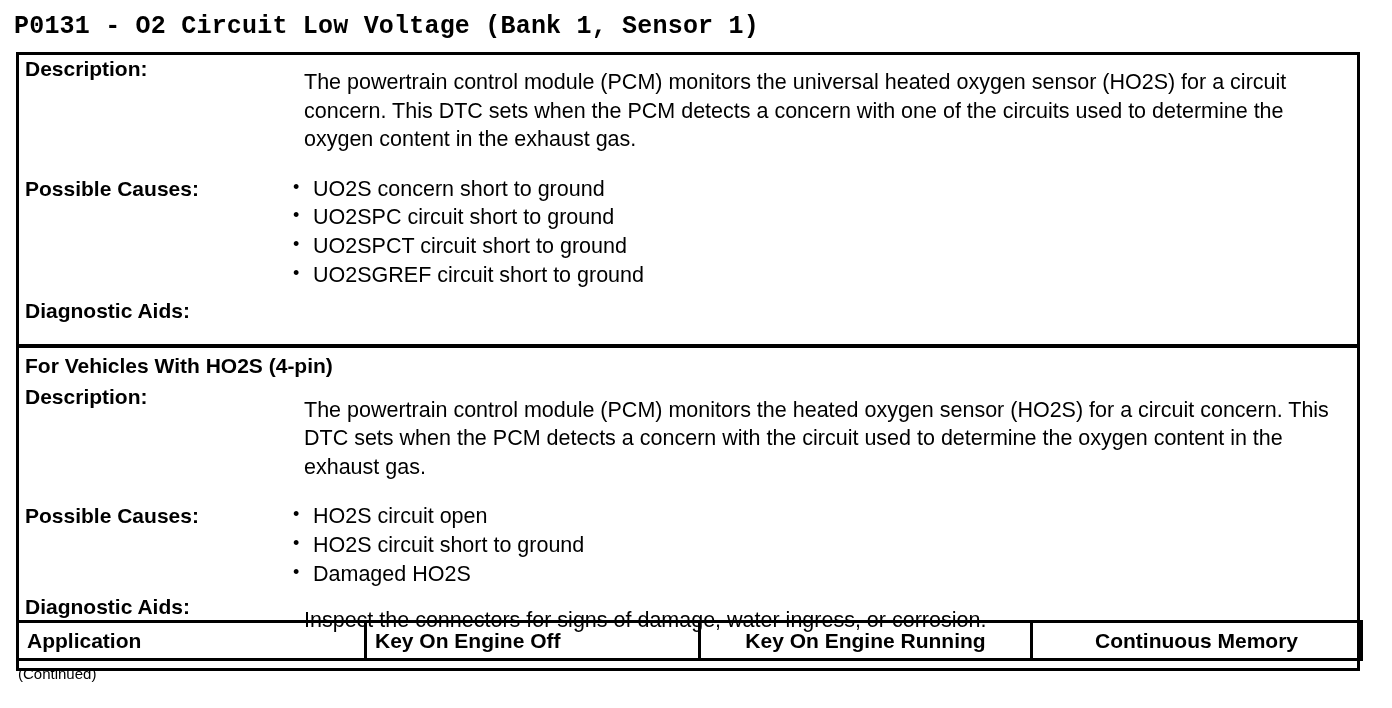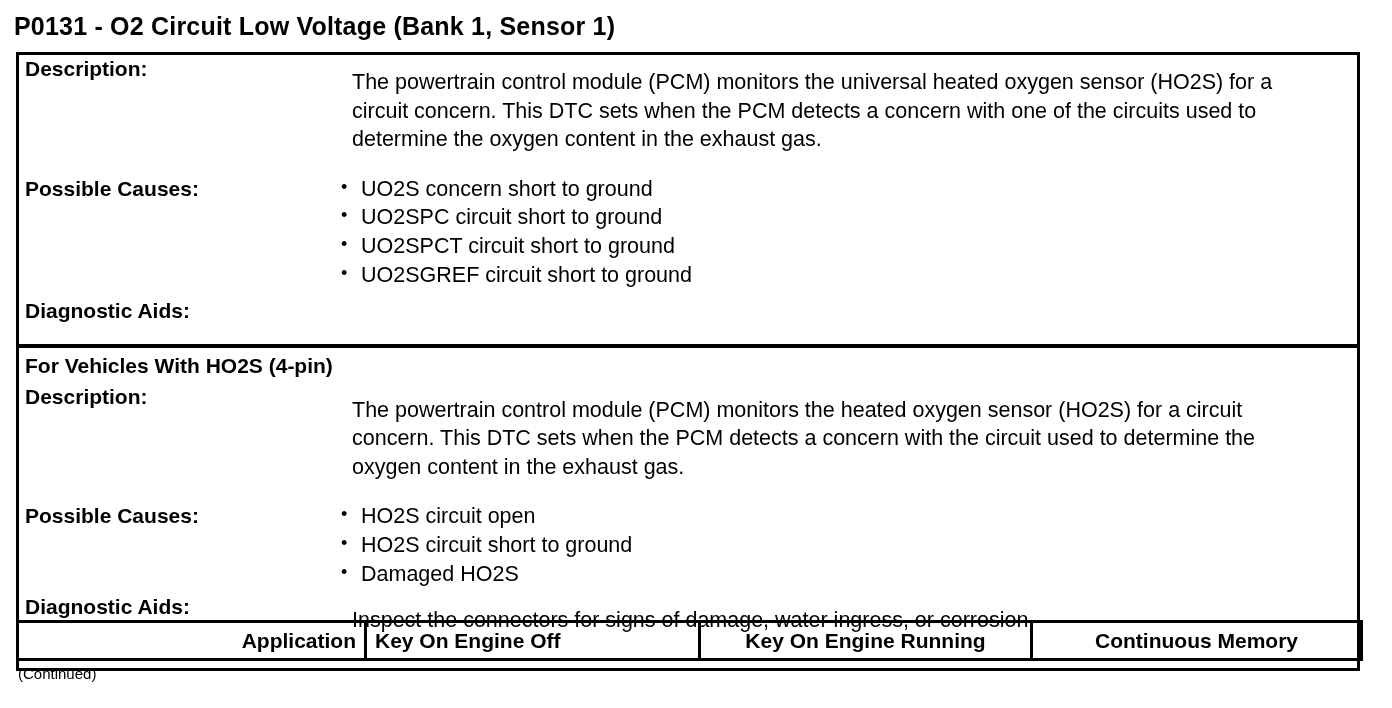--- a/index.html
+++ b/index.html
@@ -22,20 +22,21 @@
 
   
   #doc-title {
     position: absolute;
     left: 14px;
     top: 12px;
     font-size: 25px;
     font-weight: bold;
     letter-spacing: 0.2px;
     white-space: nowrap;
+    font-family: Liberation Mono, monospace;
   }
 
   
   #main-box {
     position: absolute;
     left: 16px;
     top: 52px;
     width: 1344px;
     border: 3px solid #000;
     box-sizing: border-box;
@@ -53,21 +54,20 @@
     font-weight: bold;
     padding: 6px 0 4px 6px;
     line-height: 1.15;
   }
 
   
   .row {
     display: flex;
     align-items: flex-start;
     padding: 0 0 2px 0;
-    gap: 48px;
   }
   .row-label {
     flex: 0 0 272px;
     font-size: 21px;
     font-weight: bold;
     padding-left: 6px;
     line-height: 1.30;
     box-sizing: border-box;
   }
   .row-content {
@@ -119,21 +119,21 @@
   #app-table td {
     border: 3px solid #000;
     font-size: 21px;
     font-weight: bold;
     height: 38px;
     padding: 0 8px;
     box-sizing: border-box;
   }
   #app-table td.col-app {
     width: 348px;
-    text-align: right;
+    text-align: left;
   }
   #app-table td.col-keo {
     width: 334px;
   }
   #app-table td.col-ker {
     width: 332px;
     text-align: center;
   }
   #app-table td.col-cm {
     text-align: center;

